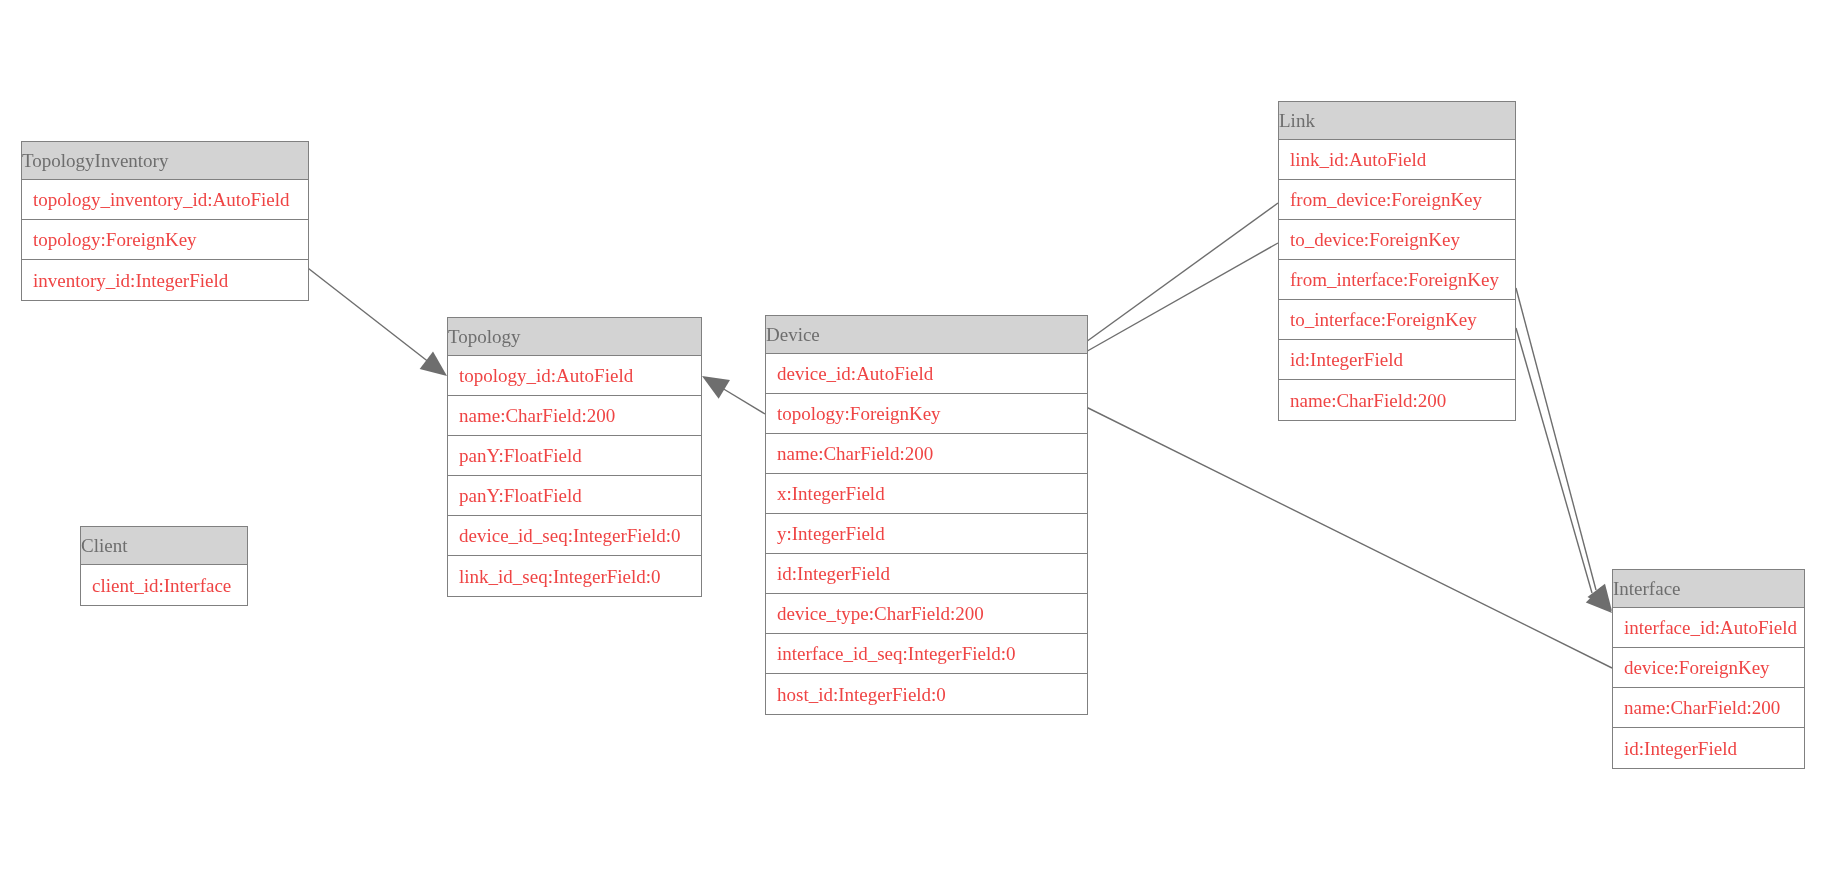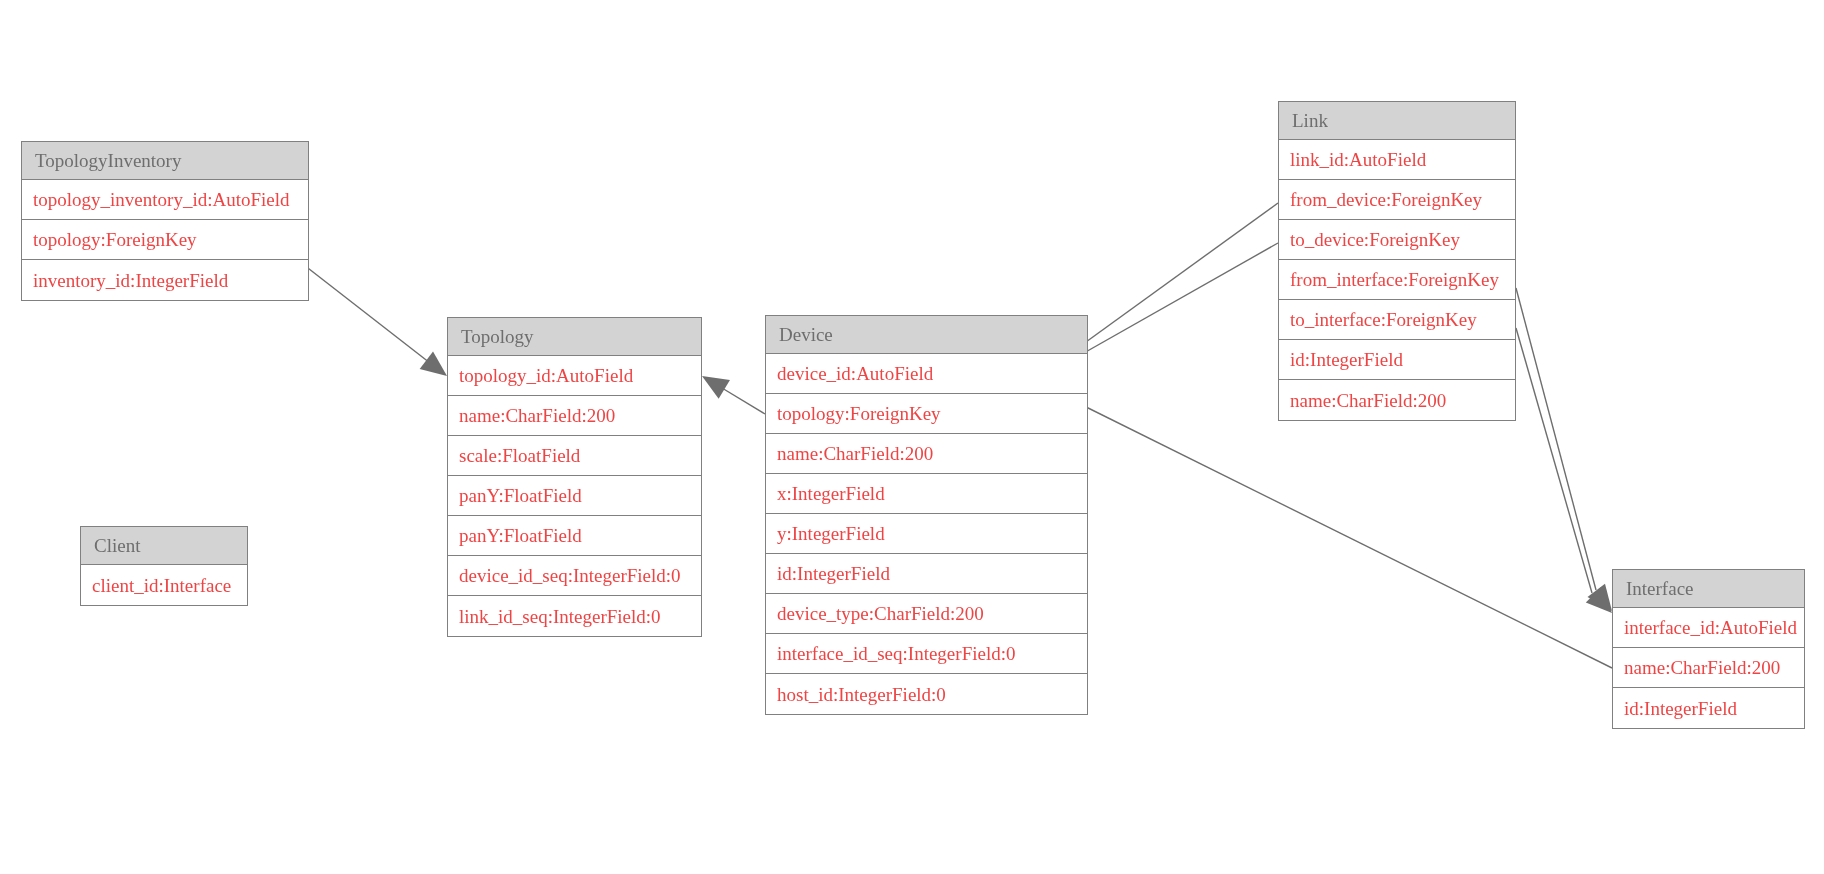--- a/index.html
+++ b/index.html
@@ -33,21 +33,20 @@
   .entity-header {
     box-sizing: border-box;
     background: #d3d3d3;
     border-bottom: 1px solid #808080;
     color: #6e6e6e;
     font-size: 19px;
     line-height: 1;
     height: 38px;
     display: flex;
     align-items: center;
-    padding-left: 13px;
     white-space: nowrap;
   }
   .entity-rows {
     display: block;
   }
   .entity-row {
     box-sizing: border-box;
     height: 40px;
     border-bottom: 1px solid #808080;
     color: #ef4444;
@@ -106,21 +105,20 @@
           <div class="entity-row">topology_inventory_id:AutoField</div>
           <div class="entity-row">topology:ForeignKey</div>
           <div class="entity-row">inventory_id:IntegerField</div>
         </div>
       </div>
       <div class="entity" style="left: 447px; top: 317px; width: 255px; text-align: center;">
         <div class="entity-header">Topology</div>
         <div class="entity-rows">
           <div class="entity-row">topology_id:AutoField</div>
           <div class="entity-row">name:CharField:200</div>
-          <div class="entity-row">scale:FloatField</div>
           <div class="entity-row">panY:FloatField</div>
           <div class="entity-row">panY:FloatField</div>
           <div class="entity-row">device_id_seq:IntegerField:0</div>
           <div class="entity-row">link_id_seq:IntegerField:0</div>
         </div>
       </div>
       <div class="entity" style="left: 80px; top: 526px; width: 168px;">
         <div class="entity-header">Client</div>
         <div class="entity-rows">
           <div class="entity-row">client_id:Interface</div>
@@ -149,19 +147,20 @@
           <div class="entity-row">from_interface:ForeignKey</div>
           <div class="entity-row">to_interface:ForeignKey</div>
           <div class="entity-row">id:IntegerField</div>
           <div class="entity-row">name:CharField:200</div>
         </div>
       </div>
       <div class="entity" style="left: 1612px; top: 569px; width: 193px;">
         <div class="entity-header">Interface</div>
         <div class="entity-rows">
           <div class="entity-row">interface_id:AutoField</div>
+          <div class="entity-row">device:ForeignKey</div>
           <div class="entity-row">name:CharField:200</div>
           <div class="entity-row">id:IntegerField</div>
         </div>
       </div>
     </div>
 
 </div>
 
 </body></html>

